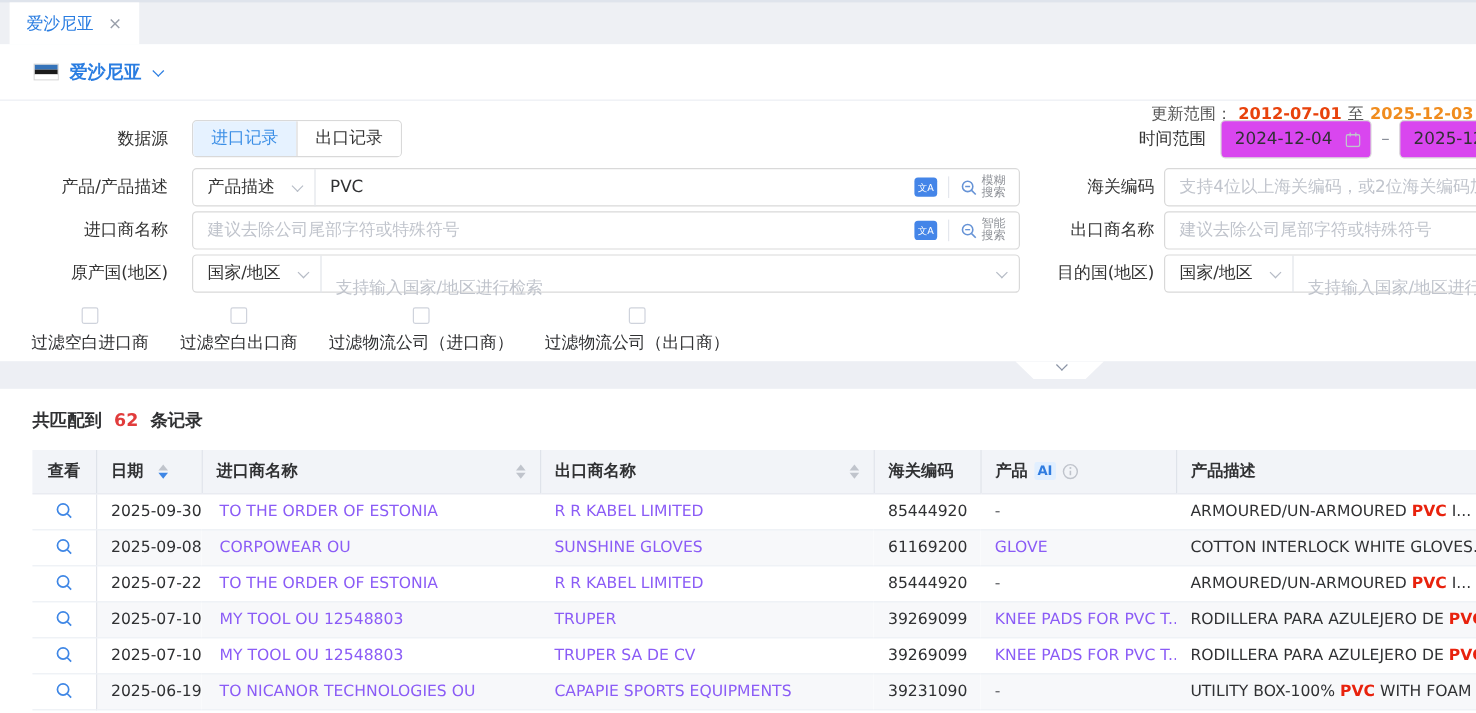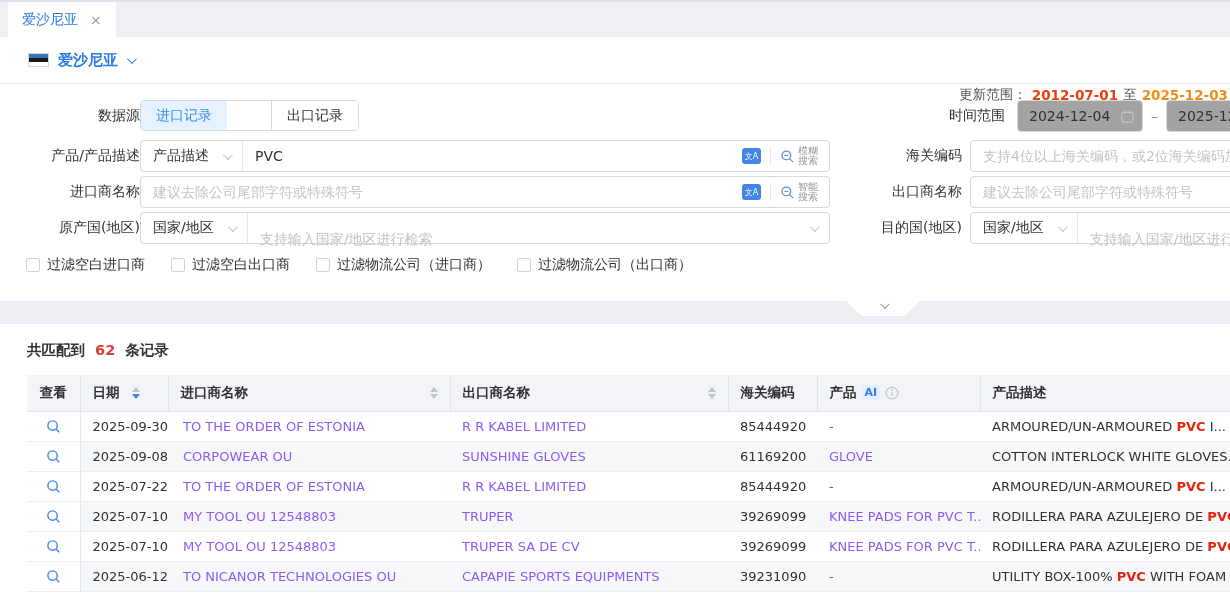--- a/index.html
+++ b/index.html
@@ -25,25 +25,25 @@
   .chev-gray { color:#b6bcc6; }
 
   
   .form-panel { position:relative; height:217px; background:#fff; }
   .abs { position:absolute; display:flex; align-items:center; }
   .update-line { top:2px; right:2px; font-size:13.5px; color:#555; gap:5px; }
   .update-start { color:#e8420c; font-weight:bold; }
   .update-end { color:#f08c1e; font-weight:bold; }
 
   .f-label { text-align:right; color:#333; flex:none; }
-  .lab-l { width:140px; margin-right:0; }
+  .lab-l { width:140px; margin-right:20px; }
   .lab-r { width:142px; margin-right:8px; }
   .lab-time { width:185px; margin-right:12px; }
 
-  .seg { display:inline-flex; border:1px solid #d9d9d9; border-radius:4px; overflow:hidden; height:31px;gap:44px; }
+  .seg { display:inline-flex; border:1px solid #d9d9d9; border-radius:4px; overflow:hidden; height:31px; }
   .seg-btn { padding:0 15px; line-height:29px; cursor:pointer; background:#fff; color:#333; }
   .seg-btn.sel { background:#e6f2ff; color:#3a8ee6; }
   .seg-btn + .seg-btn { border-left:1px solid #d9d9d9; }
 
   .ctrl { display:flex; align-items:center; height:32px; border:1px solid #d9d9d9; border-radius:4px;
     background:#fff; }
   .ctrl-main { width:690px; }
   .ctrl-r { width:285px; }
   .sel-sec { display:flex; align-items:center; gap:14px; padding:0 12px; color:#333; flex:none; cursor:pointer; }
   .vdiv { width:1px; height:31px; background:#e2e5ea; flex:none; }
@@ -52,26 +52,26 @@
     font-size:14px; color:#303133; font-family:inherit; background:transparent; }
   .ctrl input::placeholder { color:#c0c4cc; }
   .ph { color:#c0c4cc; padding:0 12px; flex:1; white-space:nowrap; overflow:hidden;margin-top:24px; }
   .trans-ico { width:19px; height:16px; background:#4485e8; border-radius:3px; color:#fff;
     font-size:8px; display:flex; align-items:center; justify-content:center; flex:none; cursor:pointer; }
   .search-mode { display:flex; align-items:center; gap:3px; padding-right:9px; cursor:pointer; }
   .search-mode-text { font-size:10px; color:#909399; width:22px; line-height:10px; word-break:break-all; }
   .tail-chev { margin-right:12px; flex:none; }
 
   .date-input { display:flex; align-items:center; height:32px; border:1px solid #d9d9d9;
-    border-radius:4px; background:#a3a3a3; padding:0 8px 0 11px; gap:6px; }
+    border-radius:4px; background:#d946ef; padding:0 8px 0 11px; gap:6px; }
   .date-input span { white-space:nowrap; }
   .dash { color:#8a8f99; margin:0 8px; }
 
   .cb-row { gap:26px; }
-  .cb-item { display:flex; align-items:center; gap:7px; cursor:pointer; }
+  .cb-item { display:flex; align-items:center; gap:7px; cursor:pointer;flex-direction:column; }
   .cb-box { width:14px; height:14px; border:1px solid #cfd3dc; border-radius:2px; background:#fff; flex:none; }
 
   
   .gap { position:relative; height:23px; background:#edeff4; }
   .notch { position:absolute; left:846px; top:0; width:74px; height:15px; background:#fff;
     clip-path:polygon(0 0,100% 0,79% 100%,21% 100%); display:flex; align-items:flex-start;
     justify-content:center; cursor:pointer; }
   .notch .chev { margin-top:1px; }
 
   
@@ -415,21 +415,21 @@
   </tr>
         <tr>
     <td class="c-view">
       <span class="view-btn">
         <svg width="15" height="15" viewBox="0 0 16 16">
           <circle cx="7" cy="7" r="5" fill="none" stroke="#3e86e5" stroke-width="1.5"></circle>
           <line x1="10.8" y1="10.8" x2="14.2" y2="14.2" stroke="#3e86e5" stroke-width="1.5"></line>
         </svg>
       </span>
     </td>
-    <td class="c-date">2025-06-12</td>
+    <td class="c-date">2025-06-19</td>
     <td class="c-imp"><a class="cell-link">TO NICANOR TECHNOLOGIES OU</a></td>
     <td class="c-exp"><a class="cell-link">CAPAPIE SPORTS EQUIPMENTS</a></td>
     <td class="c-hs">39231090</td>
     <td class="c-prod"><a class="cell-link plain">-</a></td>
     <td class="c-desc">
       <span>UTILITY BOX-100% </span><span class="hl">PVC</span><span> WITH FOAM</span>
     </td>
   </tr>
       </tbody>
   </table>

